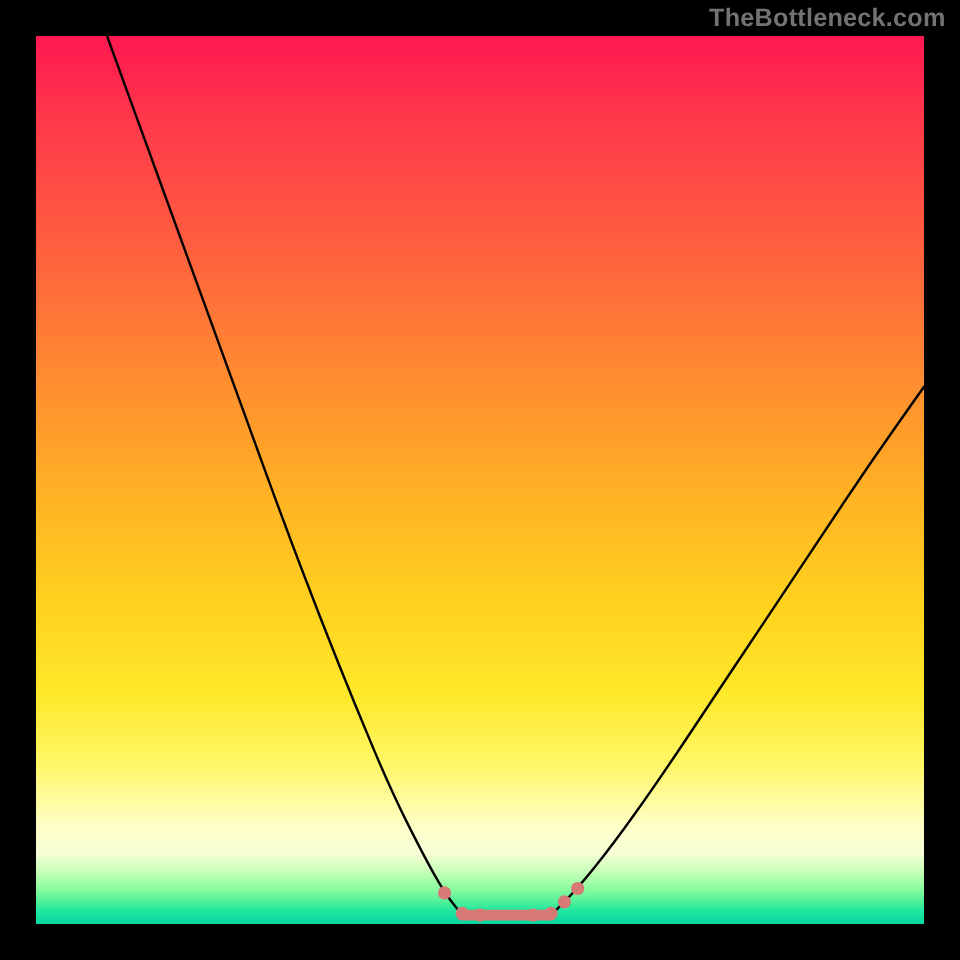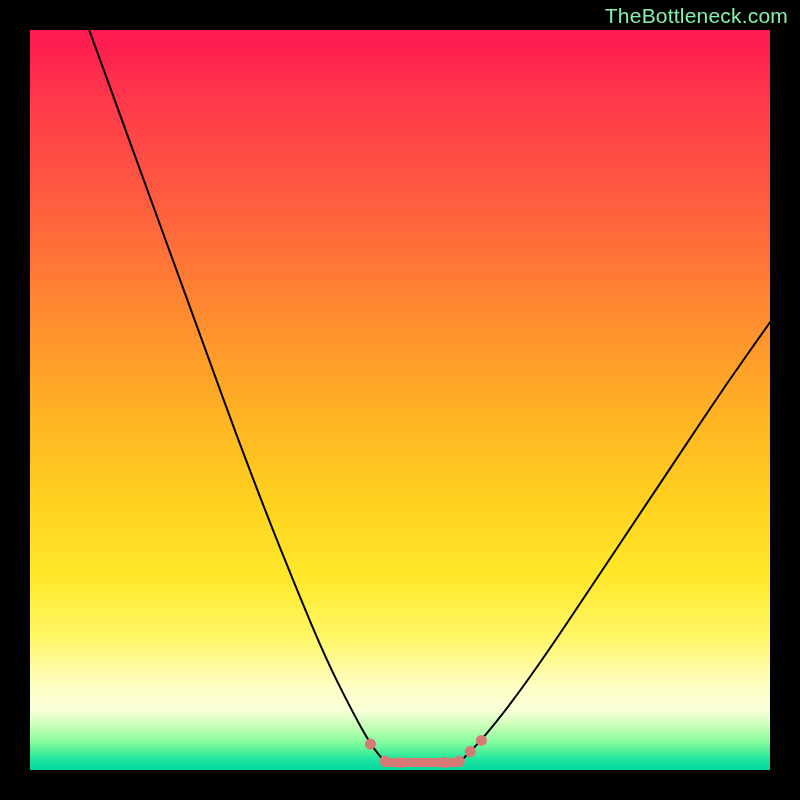--- a/index.html
+++ b/index.html
@@ -14,23 +14,23 @@
   .stage {
     position: relative;
     width: 800px;
     height: 800px;
     background: #000;
   }
   .watermark {
     position: absolute;
     top: 4px;
     right: 12px;
-    color: #86efac;
+    color: #737373;
     font-size: 21px;
-    font-weight: 400;
+    font-weight: 700;
     letter-spacing: 0.2px;
     user-select: none;
     margin-left: 12px;
   }
   .plot {
     position: absolute;
     left: 30px;
     top: 30px;
     width: 740px;
     height: 740px;

